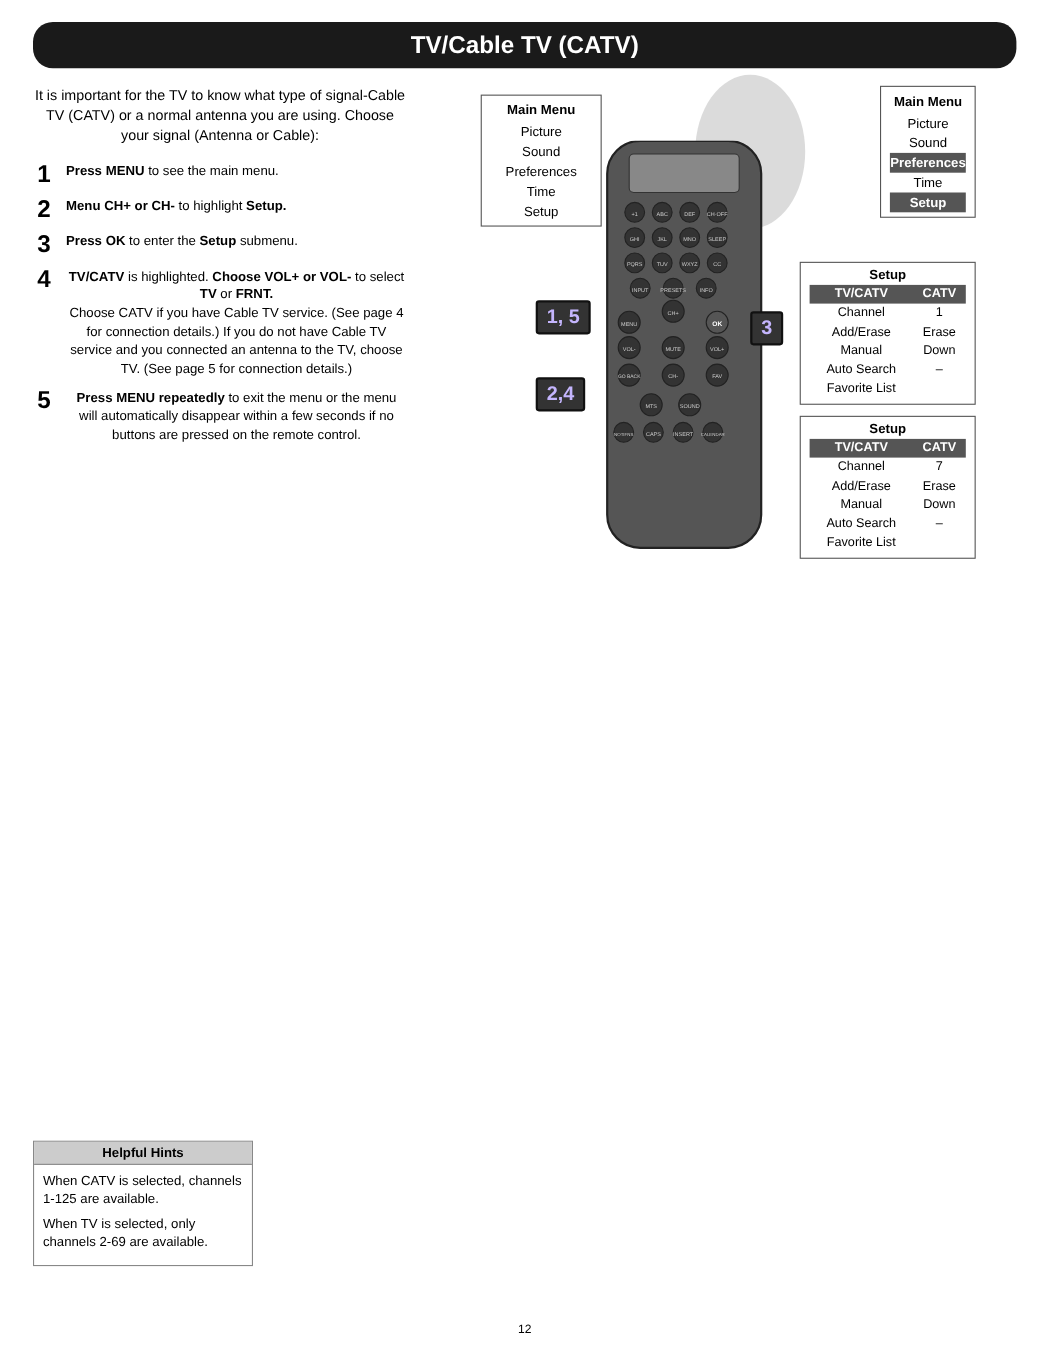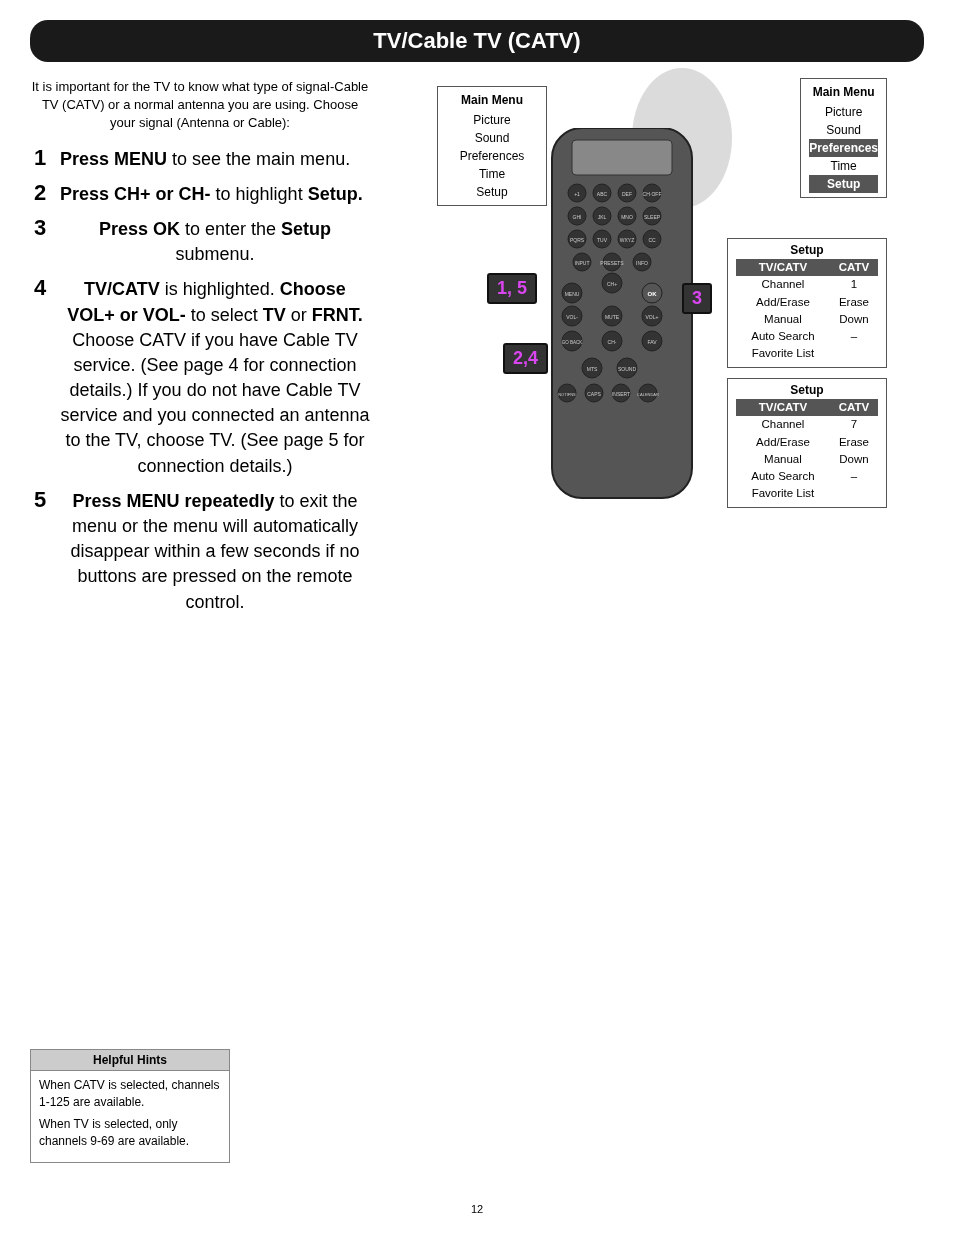--- a/index.html
+++ b/index.html
@@ -57,21 +57,21 @@
     }
 
     .step-number {
       font-size: 22px;
       font-weight: bold;
       line-height: 1;
       min-width: 20px;
     }
 
     .step-text {
-      font-size: 18px;
+      font-size: 12px;
       line-height: 1.4;
     }
 
     .step-text b {
       font-weight: bold;
     }
 
     
     .right-col {
       flex: 1;
@@ -135,21 +135,21 @@
 
     .setup-box table tr.highlighted td {
       background: #555;
       color: #fff;
       font-weight: bold;
     }
 
     
     .hints-section {
       position: absolute;
-      bottom: 72px;
+      bottom: 84px;
       left: 30px;
       width: 200px;
     }
 
     .hints-box {
       border: 1.5px solid #888;
     }
 
     .hints-title {
       background: #ccc;
@@ -186,21 +186,21 @@
       height: 460px;
       margin: 0 auto;
     }
 
     
     .step-label {
       position: absolute;
       font-size: 20px;
       font-weight: bold;
       background: #333;
-      color: #d946ef;
+      color: #c4b5fd;
       border: 2px solid #111;
       padding: 3px 8px;
       border-radius: 3px;
       z-index: 20;
     }
 
     
     .diag-main-menu-1 {
       position: absolute;
       left: 0;
@@ -231,21 +231,21 @@
     <p class="intro-text">It is important for the TV to know what type of signal-Cable TV (CATV) or a normal antenna you are using. Choose your signal (Antenna or Cable):</p>
 
     <ol class="steps-list">
 
     <li class="step-item">
       <span class="step-number">1</span>
       <span class="step-text"><b>Press MENU</b> to see the main menu.</span>
     </li>
         <li class="step-item">
       <span class="step-number">2</span>
-      <span class="step-text"><b>Press CH+ or CH-</b> to highlight <b>Setup.</b></span>
+      <span class="step-text"><b>Menu CH+ or CH-</b> to highlight <b>Setup.</b></span>
     </li>
         <li class="step-item">
       <span class="step-number">3</span>
       <span class="step-text"><b>Press OK</b> to enter the <b>Setup</b> submenu.</span>
     </li>
         <li class="step-item">
       <span class="step-number">4</span>
       <span class="step-text"><b>TV/CATV</b> is highlighted. <b>Choose VOL+ or VOL-</b> to select <b>TV</b> or <b>FRNT.</b><br>Choose CATV if you have Cable TV service. (See page 4 for connection details.) If you do not have Cable TV service and you connected an antenna to the TV, choose TV. (See page 5 for connection details.)</span>
     </li>
         <li class="step-item">
@@ -412,29 +412,29 @@
         <text x="30" y="268" text-anchor="middle" font-size="4" fill="#ccc">NOTIFNS</text>
         <circle cx="57" cy="265" r="9" fill="#333" stroke="#222"></circle>
         <text x="57" y="268" text-anchor="middle" font-size="5" fill="#ccc">CAPS</text>
         <circle cx="84" cy="265" r="9" fill="#333" stroke="#222"></circle>
         <text x="84" y="268" text-anchor="middle" font-size="5" fill="#ccc">INSERT</text>
         <circle cx="111" cy="265" r="9" fill="#333" stroke="#222"></circle>
         <text x="111" y="268" text-anchor="middle" font-size="4" fill="#ccc">CALENDAR</text>
       </svg>
 
       <div class="step-label" style="left:60px; top:195px; font-size:18px;">1, 5</div>
-      <div class="step-label" style="left:76px; top:265px; font-size:18px;">2,4</div>
+      <div class="step-label" style="left:60px; top:265px; font-size:18px;">2,4</div>
       <div class="step-label" style="left:255px; top:205px; font-size:18px;">3</div>
     </div>
   </div>
 </div>
 
 <div class="hints-section">
   <div class="hints-box">
     <div class="hints-title">Helpful Hints</div>
     <div class="hints-content">
       <p>When CATV is selected, channels 1-125 are available.</p>
-      <p>When TV is selected, only channels 9-69 are available.</p>
+      <p>When TV is selected, only channels 2-69 are available.</p>
     </div>
   </div>
 </div>
 
 <div class="page-number">12</div>
 
 </body></html>

